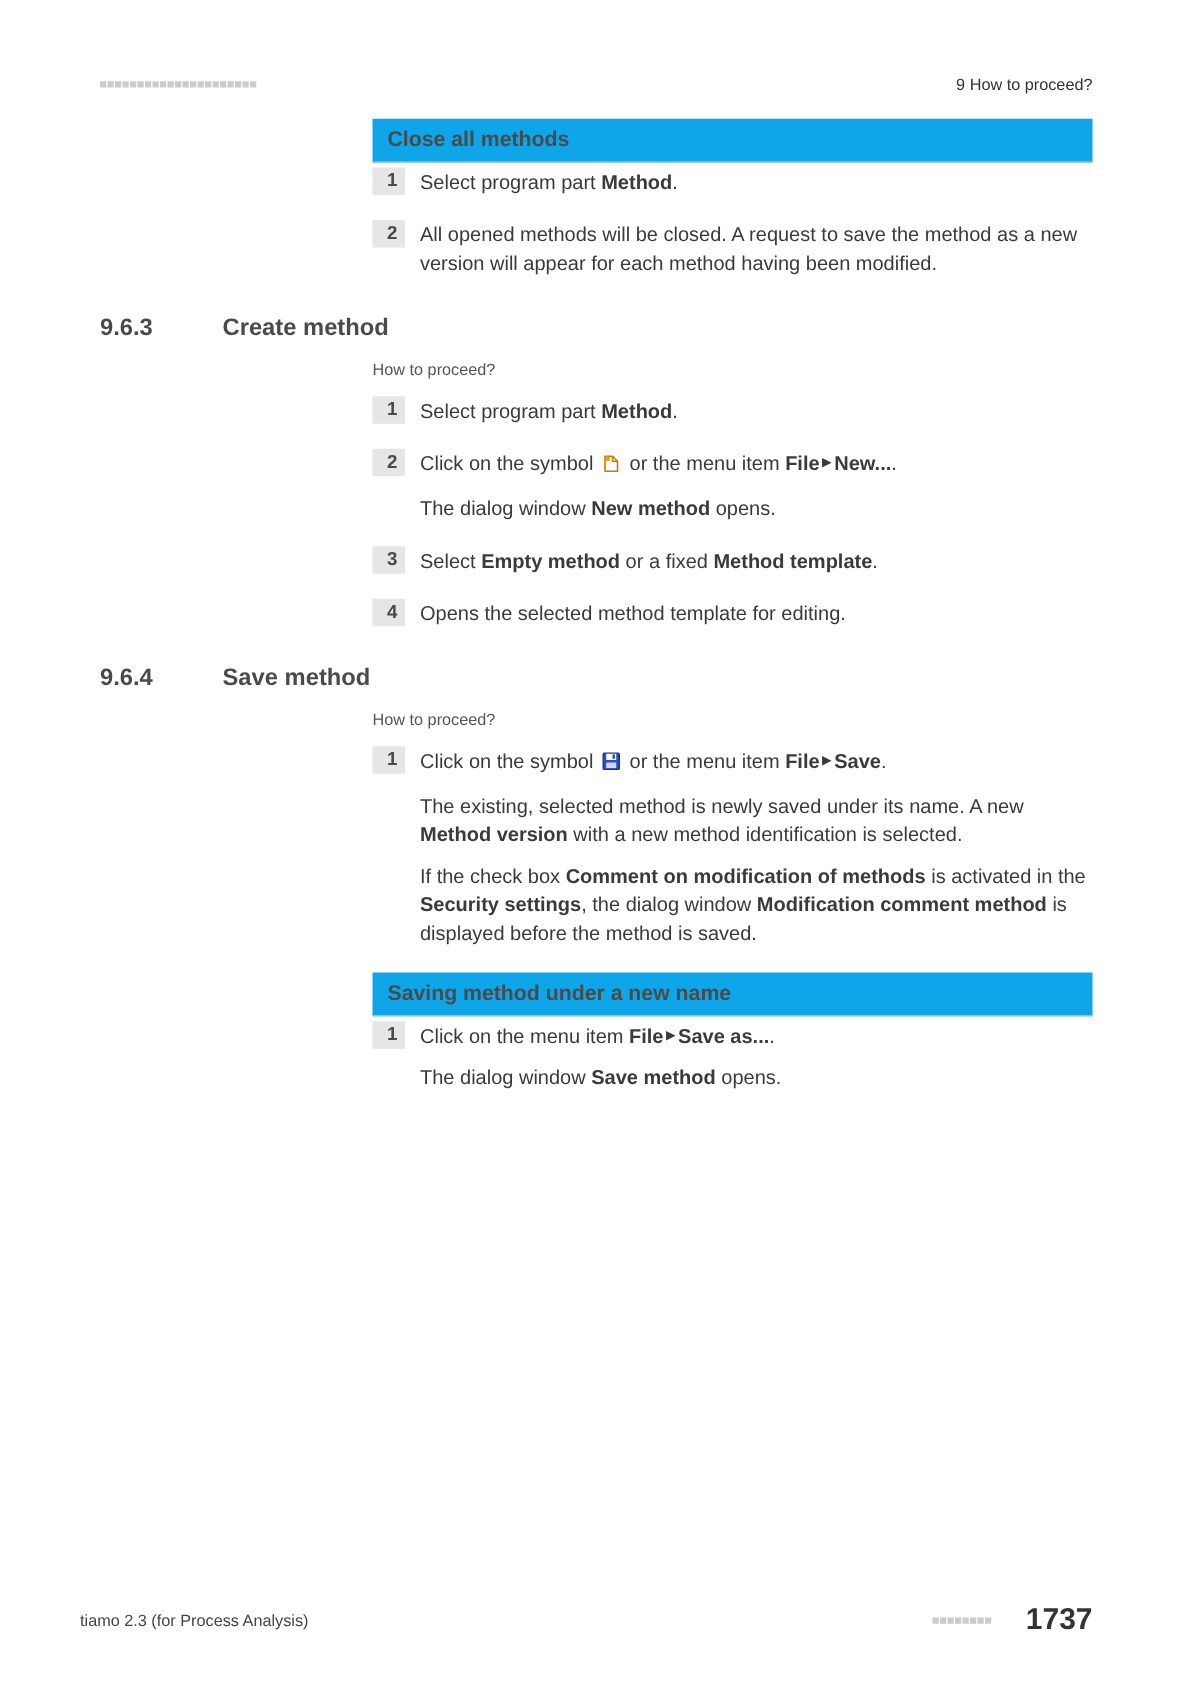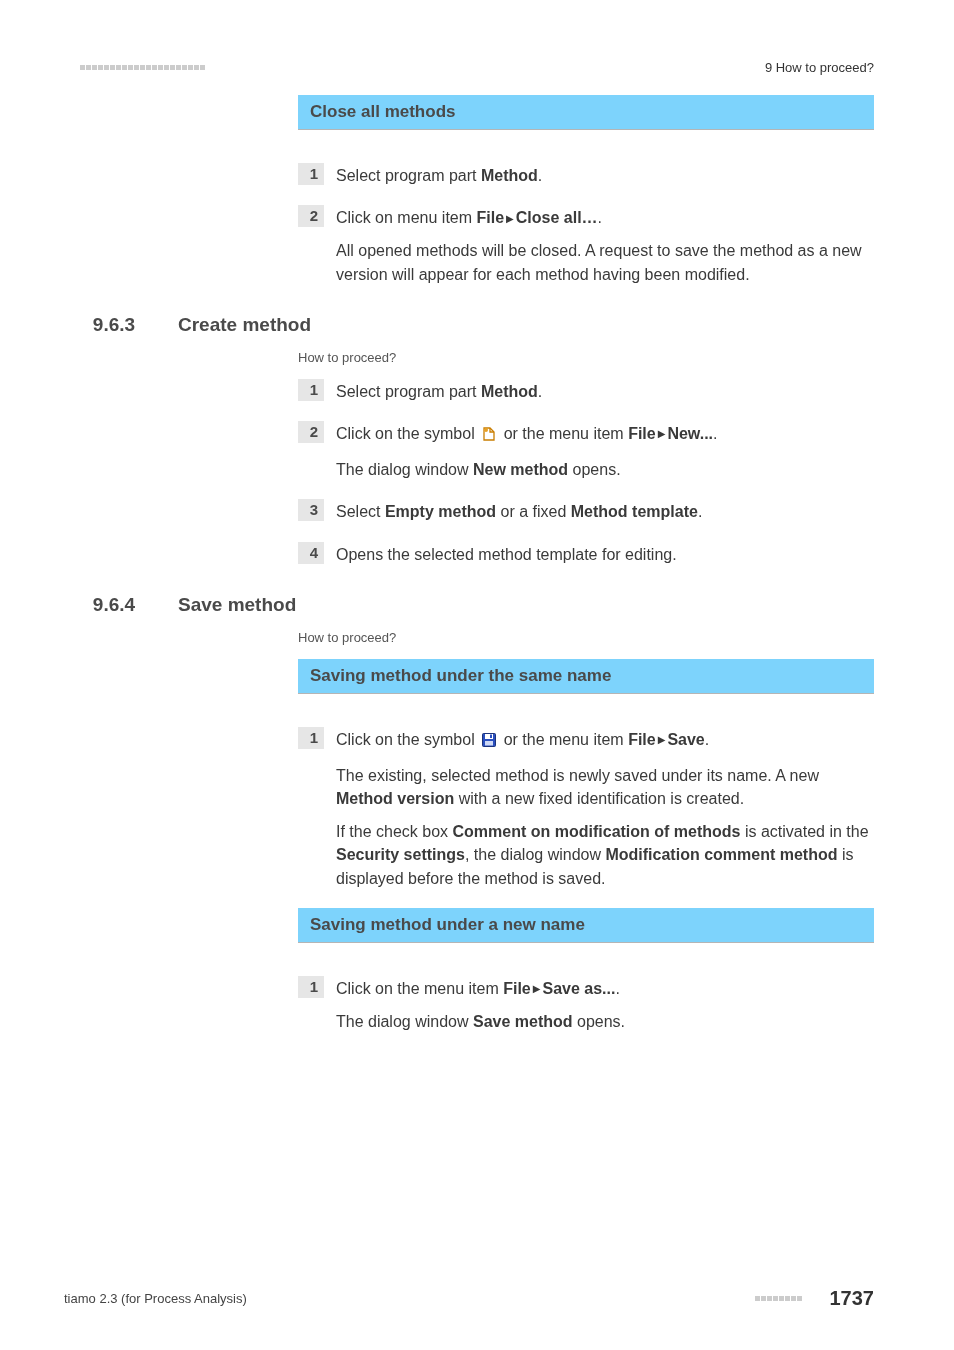--- a/index.html
+++ b/index.html
@@ -29,27 +29,27 @@
     display: inline-block;
   }
   .header-chapter {
     font-size: 13px;
     color: #333;
   }
   .content-block {
     margin-left: 218px;
   }
   .gray-band {
-    background: #7dd3fc;
+    background: #0ea5e9;
     border-bottom: 1px solid #b5b5b5;
     padding: 7px 12px;
     font-weight: 700;
     font-size: 17px;
     color: #4a4a4a;
-    margin-bottom: 33px;
+    margin-bottom: 4px;
   }
   .step-row {
     display: flex;
     gap: 12px;
     margin-bottom: 18px;
   }
   .step-num {
     background: #e6e6e6;
     min-width: 26px;
     height: 22px;
@@ -76,21 +76,20 @@
     align-items: baseline;
     gap: 30px;
     margin-top: 28px;
     margin-bottom: 4px;
   }
   .sec-num {
     font-weight: 700;
     font-size: 19px;
     color: #4a4a4a;
     width: 68px;
-    text-align: center;
   }
   .sec-title {
     font-weight: 700;
     font-size: 19px;
     color: #4a4a4a;
   }
   .howto {
     margin-left: 218px;
     font-size: 13px;
     color: #555;
@@ -119,21 +118,21 @@
     margin-right: 8px;
   }
   .footer-squares span {
     width: 5px;
     height: 5px;
     background: #ccc;
     display: inline-block;
   }
   .page-num {
     font-weight: 700;
-    font-size: 20px;
+    font-size: 24px;
     color: #333;
     display: flex;
     align-items: center;
     gap: 20px;
   }
 </style>
 </head>
 <body>
 
 <div class="header-row">
@@ -169,21 +168,20 @@
   <div class="step-row">
     <div class="step-num">1</div>
     <div class="step-body">
       <p><span>Select program part </span><span class="bold">Method</span><span>.</span></p>
     </div>
   </div>
 
   <div class="step-row">
     <div class="step-num">2</div>
     <div class="step-body">
-      <p><span>Click on menu item </span><span class="bold">File</span><span class="tri">▶</span><span class="bold">Close all…</span><span>.</span></p>
       <p>All opened methods will be closed. A request to save the method as a new version will appear for each method having been modified.</p>
     </div>
   </div>
 </div>
 
 <div class="section-row">
   <div class="sec-num">9.6.3</div>
   <div class="sec-title">Create method</div>
 </div>
 <div class="howto">How to proceed?</div>
@@ -229,38 +227,37 @@
   </div>
 </div>
 
 <div class="section-row">
   <div class="sec-num">9.6.4</div>
   <div class="sec-title">Save method</div>
 </div>
 <div class="howto">How to proceed?</div>
 
 <div class="content-block">
-  <div class="gray-band">Saving method under the same name</div>
 
   <div class="step-row">
     <div class="step-num">1</div>
     <div class="step-body">
       <p>
         <span>Click on the symbol </span>
         <span class="icon-svg">
           <svg width="16" height="16" viewBox="0 0 16 16">
               <rect x="1.5" y="1.5" width="13" height="13" rx="1" fill="#2a4fbf" stroke="#1b337a"></rect>
               <rect x="4" y="2" width="8" height="5" fill="#fff"></rect>
               <rect x="4" y="9" width="8" height="4.5" fill="#cfd9f5"></rect>
               <rect x="9" y="2.5" width="2" height="3.5" fill="#2a4fbf"></rect>
             </svg>
         </span>
         <span> or the menu item </span><span class="bold">File</span><span class="tri">▶</span><span class="bold">Save</span><span>.</span>
       </p>
-      <p><span>The existing, selected method is newly saved under its name. A new </span><span class="bold">Method version</span><span> with a new fixed identification is created.</span></p>
+      <p><span>The existing, selected method is newly saved under its name. A new </span><span class="bold">Method version</span><span> with a new method identification is selected.</span></p>
       <p><span>If the check box </span><span class="bold">Comment on modification of methods</span><span> is activated in the </span><span class="bold">Security settings</span><span>, the dialog window </span><span class="bold">Modification comment method</span><span> is displayed before the method is saved.</span></p>
     </div>
   </div>
 
   <div class="gray-band" style="margin-top:10px;">Saving method under a new name</div>
 
   <div class="step-row">
     <div class="step-num">1</div>
     <div class="step-body">
       <p><span>Click on the menu item </span><span class="bold">File</span><span class="tri">▶</span><span class="bold">Save as...</span><span>.</span></p>

